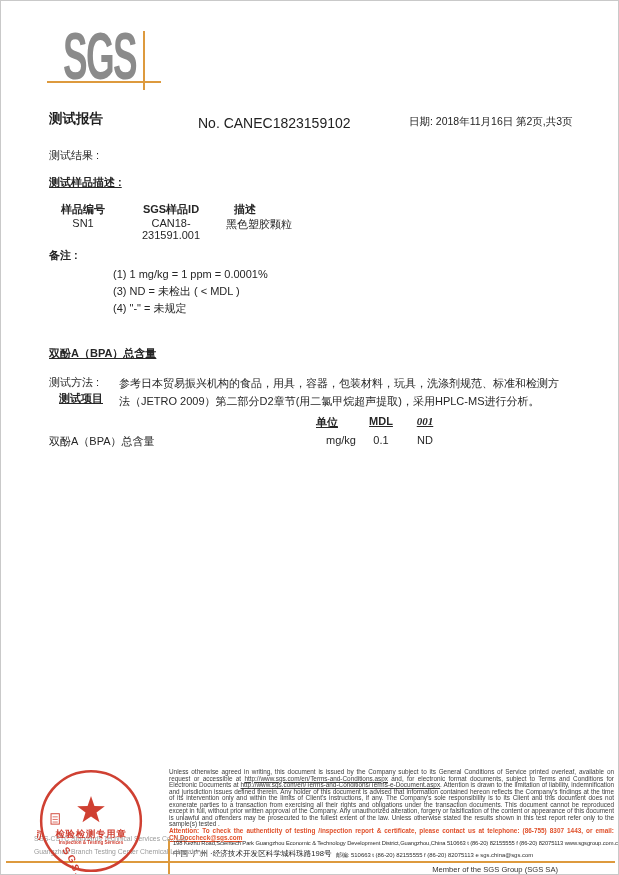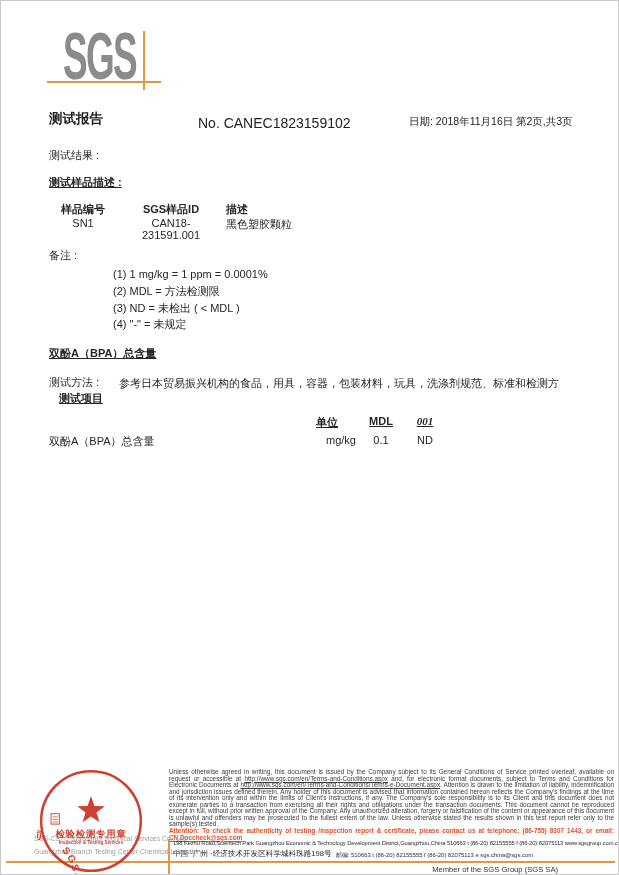--- a/index.html
+++ b/index.html
@@ -29,26 +29,26 @@
   .body-txt { font-size:11px; color:#262626; }
   .bold { font-weight:bold; }
   .underline { text-decoration:underline; }
 
   .sec-results     { left:48px; top:147px; }
   .sec-sample-desc { left:48px; top:174px; }
 
   
   .st-h1 { left:50px;  top:201px; width:64px; text-align:center; }
   .st-h2 { left:124px; top:201px; width:92px; text-align:center; }
-  .st-h3 { left:225px; top:201px; }
+  .st-h3 { left:233px; top:201px; }
   .st-c1 { left:50px;  top:216px; width:64px; text-align:center; }
   .st-c2 { left:124px; top:216px; width:92px; text-align:center; }
   .st-c3 { left:225px; top:216px; }
 
-  .sec-notes-label { left:48px; top:247px; }
+  .sec-notes-label { left:48px; top:247px;font-weight:bold; }
   .notes-block { left:112px; top:265px; line-height:16.8px; }
 
   .bpa-heading { left:48px; top:345px; font-size:11px; }
   .method-label { left:48px; top:374px; }
   .method-lines { left:118px; top:374px; line-height:17.5px; width:480px; }
 
   
   .rt-h-item { left:58px;  top:390px; }
   .rt-h-unit { left:315px; top:414px; width:40px; text-align:left; }
   .rt-h-mdl  { left:362px; top:414px; width:36px; text-align:center; }
@@ -100,29 +100,29 @@
   <div class="abs body-txt bold st-h1">样品编号</div>
   <div class="abs body-txt bold st-h2">SGS样品ID</div>
   <div class="abs body-txt bold st-h3">描述</div>
   <div class="abs body-txt st-c1">SN1</div>
   <div class="abs body-txt st-c2">CAN18-231591.001</div>
   <div class="abs body-txt st-c3">黑色塑胶颗粒</div>
 
   <div class="abs body-txt sec-notes-label">备注 :</div>
   <div class="abs body-txt notes-block">
     <div>(1) 1 mg/kg = 1 ppm = 0.0001%</div>
-    <div>(2) MDL = 方法检测限</div>
     <div>(3) ND = 未检出 ( &lt; MDL )</div>
     <div>(4) "-" = 未规定</div>
   </div>
 
   <div class="abs body-txt bold underline bpa-heading">双酚A（BPA）总含量</div>
   <div class="abs body-txt method-label">测试方法 :</div>
   <div class="abs body-txt method-lines">
     <div>参考日本贸易振兴机构的食品，用具，容器，包装材料，玩具，洗涤剂规范、标准和检测方</div>
+    <div>法（JETRO 2009）第二部分D2章节(用二氯甲烷超声提取)，采用HPLC-MS进行分析。</div>
   </div>
 
   <div class="abs body-txt bold underline rt-h-item">测试项目</div>
   <div class="abs body-txt bold underline rt-h-unit">单位</div>
   <div class="abs body-txt bold underline rt-h-mdl">MDL</div>
   <div class="abs body-txt underline rt-h-001">001</div>
   <div class="abs body-txt rt-c-item">双酚A（BPA）总含量</div>
   <div class="abs body-txt rt-c-unit">mg/kg</div>
   <div class="abs body-txt rt-c-mdl">0.1</div>
   <div class="abs body-txt rt-c-001">ND</div>

